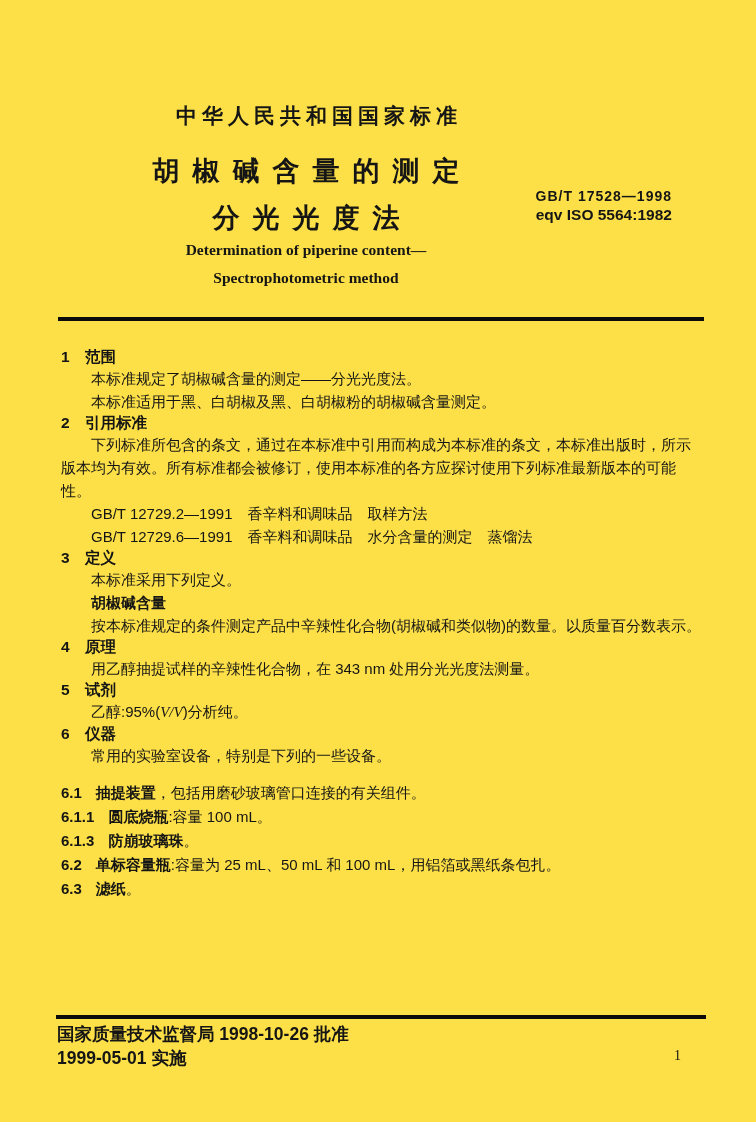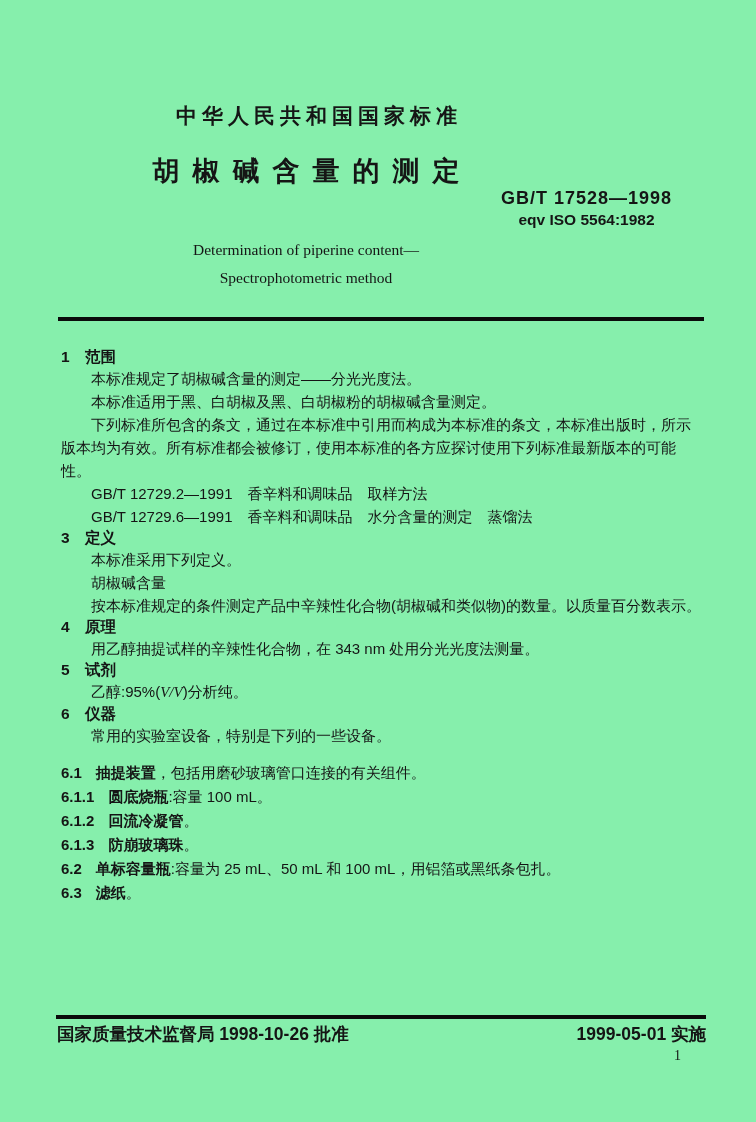--- a/index.html
+++ b/index.html
@@ -5,21 +5,21 @@
   html, body {
     margin: 0;
     padding: 0;
     background: #ffffff;
     font-family: "Liberation Sans", sans-serif;
   }
   .page {
     position: relative;
     width: 756px;
     height: 1122px;
-    background: #86efac;
+    background: #fde047;
     color: #151515;
     overflow: hidden;
   }
 
   
   .ns-label {
     position: absolute;
     top: 102px;
     left: 176px;
     font-size: 21px;
@@ -40,31 +40,31 @@
   .cn-title .line2 { letter-spacing: 13px; text-indent: 13px; margin-top: 11px; }
 
   .std-code {
     position: absolute;
     top: 188px;
     right: 84px;
     text-align: center;
     font-weight: bold;
     white-space: nowrap;
   }
-  .std-code .code { font-size: 18px; letter-spacing: 1px; }
+  .std-code .code { font-size: 14px; letter-spacing: 1px; }
   .std-code .eqv  { font-size: 15.5px; margin-top: 2px; }
 
   .en-title {
     position: absolute;
     top: 236px;
     left: 56px;
     width: 500px;
     text-align: center;
     font-family: "Liberation Serif", serif;
-    font-weight: normal;
+    font-weight: bold;
     font-size: 15.5px;
     line-height: 28px;
   }
 
   .rule-top {
     position: absolute;
     top: 317px;
     left: 58px;
     width: 646px;
     height: 4px;
@@ -81,21 +81,21 @@
     line-height: 23px;
   }
   .content h2 {
     margin: 0;
     font-size: 15.5px;
     font-weight: bold;
     line-height: 20px;
   }
   .content p { margin: 0; }
   .indent { text-indent: 30px; }
-  .bold { font-weight: normal; }
+  .bold { font-weight: bold; }
   .ref-line { padding-left: 30px; white-space: nowrap; }
   .clause { line-height: 22px; white-space: nowrap; }
   .clause .num  { font-weight: bold; margin-right: 14px; }
   .clause .term { font-weight: bold; }
   .vv { font-family: Liberation Serif, serif; font-style: italic; }
 
   .mt-2  { margin-top: 2px; }
   .mt-3  { margin-top: 15px; }
   .mt-6  { margin-top: 6px; }
   .mt-7  { margin-top: 7px; }
@@ -117,79 +117,81 @@
   .footer-row {
     position: absolute;
     top: 1022px;
     left: 57px;
     width: 649px;
     display: flex;
     justify-content: space-between;
     font-weight: bold;
     font-size: 17.5px;
     white-space: nowrap;
+    flex-direction: column;
   }
   .page-number {
     position: absolute;
     top: 1048px;
     left: 674px;
     font-size: 14px;
     font-family: "Liberation Serif", serif;
   }
 </style>
 </head>
 <body>
 
 <div class="page">
 
   <div class="ns-label">中华人民共和国国家标准</div>
 
   <div class="cn-title">
     <div class="line1">胡椒碱含量的测定</div>
+    <div class="line2">分光光度法</div>
   </div>
 
   <div class="std-code">
     <div class="code">GB/T 17528—1998</div>
     <div class="eqv">eqv ISO 5564:1982</div>
   </div>
 
   <div class="en-title">
     <div>Determination of piperine content—</div>
     <div>Spectrophotometric method</div>
   </div>
 
   <div class="rule-top"></div>
 
   <div class="content">
 
     <h2 class="mt-8">1　范围</h2>
     <p class="indent mt-13">本标准规定了胡椒碱含量的测定——分光光度法。</p>
     <p class="indent">本标准适用于黑、白胡椒及黑、白胡椒粉的胡椒碱含量测定。</p>
 
+    <h2 class="mt-14">2　引用标准</h2>
     <p class="indent mt-8">下列标准所包含的条文，通过在本标准中引用而构成为本标准的条文，本标准出版时，所示版本均为有效。所有标准都会被修订，使用本标准的各方应探讨使用下列标准最新版本的可能性。</p>
     <div class="ref-line">GB/T 12729.2—1991　香辛料和调味品　取样方法</div>
     <div class="ref-line">GB/T 12729.6—1991　香辛料和调味品　水分含量的测定　蒸馏法</div>
 
     <h2 class="mt-9">3　定义</h2>
     <p class="indent mt-7">本标准采用下列定义。</p>
     <p class="indent bold">胡椒碱含量</p>
     <p class="indent">按本标准规定的条件测定产品中辛辣性化合物(胡椒碱和类似物)的数量。以质量百分数表示。</p>
 
     <h2 class="mt-12">4　原理</h2>
     <p class="indent mt-8">用乙醇抽提试样的辛辣性化合物，在 343 nm 处用分光光度法测量。</p>
 
     <h2 class="mt-13">5　试剂</h2>
     <p class="indent mt-7"><span>乙醇:95%(</span><span class="vv">V/V</span><span>)分析纯。</span></p>
 
     <h2 class="mt-12">6　仪器</h2>
     <p class="indent mt-6">常用的实验室设备，特别是下列的一些设备。</p>
 
     <div class="clause mt-3"><span class="num">6.1</span><span class="term">抽提装置</span><span>，包括用磨砂玻璃管口连接的有关组件。</span></div>
     <div class="clause mt-2"><span class="num">6.1.1</span><span class="term">圆底烧瓶</span><span>:容量 100 mL。</span></div>
-    <div class="clause mt-2"><span class="num">6.1.2</span><span class="term">回流冷凝管</span><span>。</span></div>
     <div class="clause mt-2"><span class="num">6.1.3</span><span class="term">防崩玻璃珠</span><span>。</span></div>
     <div class="clause mt-2"><span class="num">6.2</span><span class="term">单标容量瓶</span><span>:容量为 25 mL、50 mL 和 100 mL，用铝箔或黑纸条包扎。</span></div>
     <div class="clause mt-2"><span class="num">6.3</span><span class="term">滤纸</span><span>。</span></div>
   </div>
 
   <div class="rule-bottom"></div>
   <div class="footer-row">
     <span>国家质量技术监督局 1998-10-26 批准</span>
     <span>1999-05-01 实施</span>
   </div>

